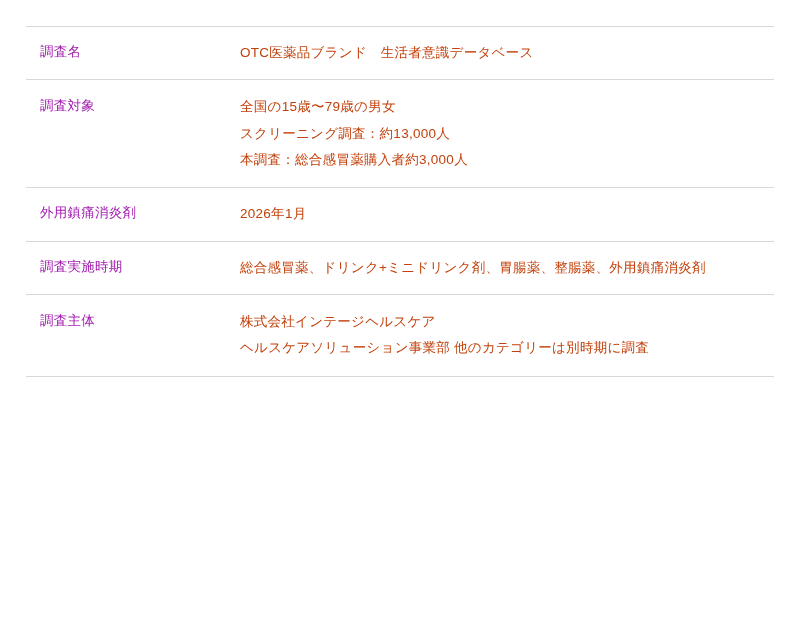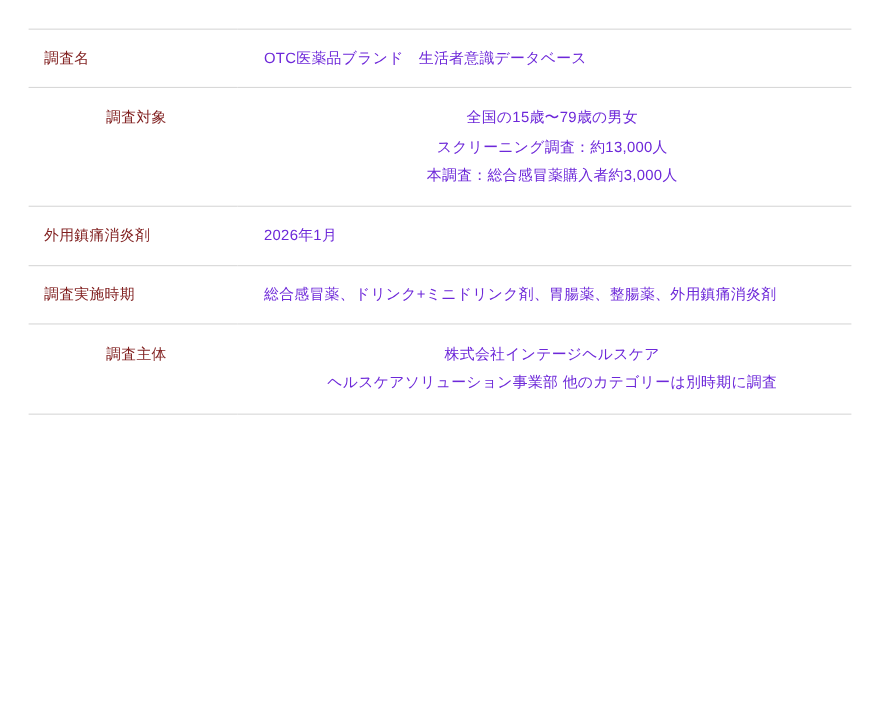--- a/index.html
+++ b/index.html
@@ -37,32 +37,33 @@
     vertical-align: top;
     padding: 13px 0 13px 0;
     font-size: 13.5px;
     line-height: 1.95;
     letter-spacing: 0.02em;
   }
   td.label-cell {
     width: 168px;
     padding-left: 14px;
     padding-right: 8px;
-    color: #7f1d1d;
+    color: #a21caf;
+    font-family: Liberation Mono, monospace;
   }
   td.value-cell {
     padding-left: 24px;
     padding-right: 10px;
-    color: #6d28d9;
+    color: #c2410c;
   }
   .value-line {
     display: block;
     white-space: pre-wrap;
   }
-  .row-tall td { padding-top: 14px; padding-bottom: 14px; text-align: center; }
+  .row-tall td { padding-top: 14px; padding-bottom: 14px; }
 </style>
 </head>
 <body>
 
 <div class="page">
   <table class="spec-table">
     <tbody>
 
       <tr>
         <td class="label-cell">調査名</td>

